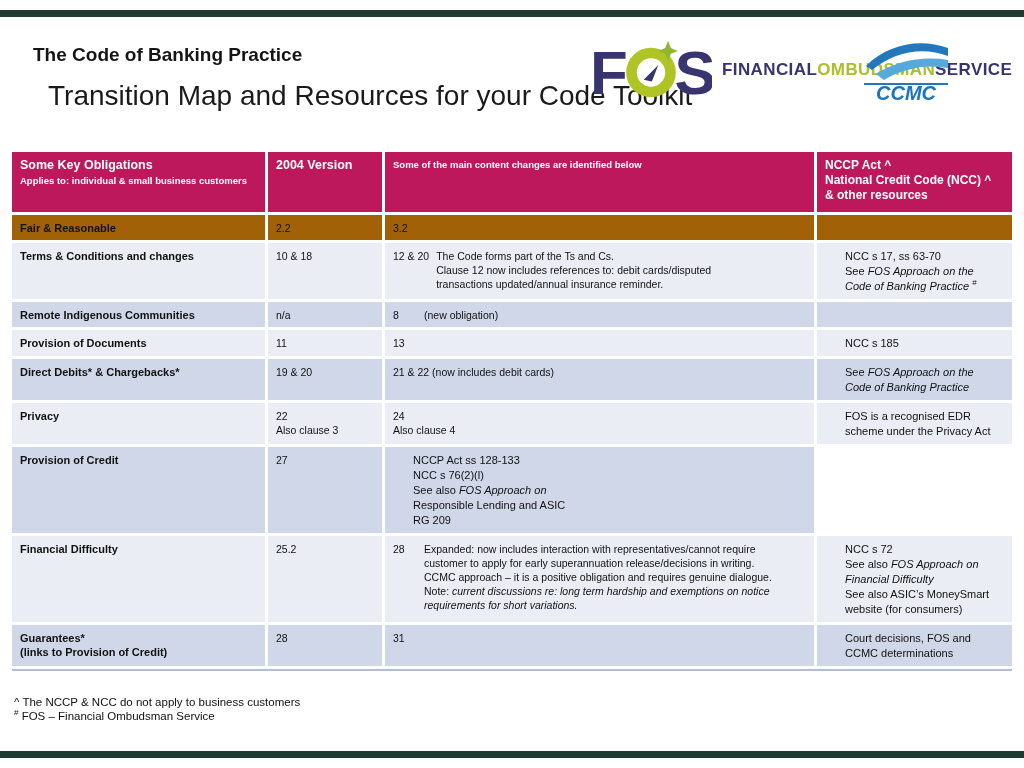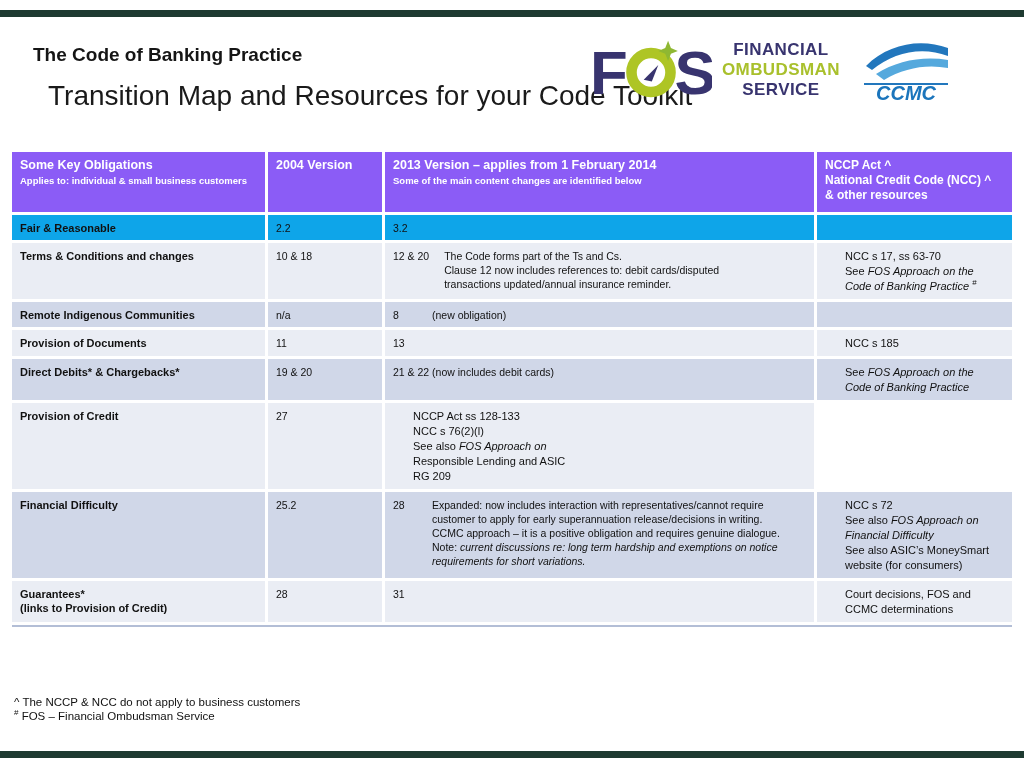--- a/index.html
+++ b/index.html
@@ -8,40 +8,40 @@
     font-family:"Liberation Sans",sans-serif;color:#111;overflow:hidden;
   }
   .bar{position:absolute;left:0;width:1024px;height:7px;background:#1e3a31;}
   #bar-top{top:10px;}
   #bar-bottom{top:751px;}
   .title{position:absolute;left:33px;top:44px;font-size:19px;font-weight:bold;color:#151515;text-align:center;}
   .subtitle{position:absolute;left:48px;top:80px;font-size:28px;font-weight:400;color:#1a1a1a;}
 
   
   .fos{position:absolute;left:590px;top:32px;display:flex;align-items:center;gap:10px;}
-  .fos-text{display:flex;flex-direction:column;font-size:17px;line-height:20px;font-weight:600;letter-spacing:.4px;align-items:center;}
+  .fos-text{display:flex;flex-direction:row;font-size:17px;line-height:20px;font-weight:600;letter-spacing:.4px;}
   .fos-l1,.fos-l3{color:#38346f;}
   .fos-l2{color:#a9c02c;}
   .ccmc{position:absolute;left:860px;top:36px;}
 
   
   .table{position:absolute;left:12px;top:152px;width:1000px;}
   .t-row{display:grid;grid-template-columns:253px 114px 429px 195px;column-gap:3px;margin-bottom:3px;}
   .cell{padding:6px 8px 5px 8px;font-size:10.5px;line-height:14px;}
-  .t-head .cell{background:#8b5cf6;color:#fff;min-height:49px;}
+  .t-head .cell{background:#be185d;color:#fff;min-height:49px;}
   .h-title{font-size:12.5px;font-weight:bold;margin-bottom:2px;}
   .h-sub{font-size:9.5px;font-weight:bold;}
   .h-col4{font-size:12px;font-weight:bold;line-height:15px;}
   #tbody .t-row:nth-child(odd) .cell{background:#d0d7e8;}
   #tbody .t-row:nth-child(even) .cell{background:#eaedf4;}
-  #tbody .t-row:first-child .cell{background:#0ea5e9;}
+  #tbody .t-row:first-child .cell{background:#a16207;}
   #tbody{border-bottom:2px solid #b3bed6;}
   .c1{font-weight:bold;font-size:11px;line-height:14px;}
   .c4{font-size:11px;line-height:15px;padding-left:28px;}
-  .c3-flex{display:flex;gap:15px;}
+  .c3-flex{display:flex;gap:7px;}
   .c3-num{flex:0 0 auto;min-width:24px;}
   sup{font-size:8px;line-height:0;}
 
   
   .footnotes{position:absolute;left:14px;top:695px;font-size:11.5px;line-height:14px;}
   .link{color:#0563c1;text-decoration:underline;cursor:pointer;}
 </style>
 </head>
 <body>
 
@@ -78,21 +78,20 @@
 <div class="table">
   <div class="t-row t-head">
     <div class="cell">
       <div class="h-title">Some Key Obligations</div>
       <div class="h-sub">Applies to: individual &amp; small business customers</div>
     </div>
     <div class="cell">
       <div class="h-title">2004 Version</div>
     </div>
     <div class="cell">
-      <div class="h-title">2013 Version – applies from 1 February 2014</div>
       <div class="h-sub">Some of the main content changes are identified below</div>
     </div>
     <div class="cell h-col4"><span>NCCP Act ^</span><br><span>National Credit Code (NCC) ^</span><br><span>&amp; other resources</span></div>
   </div>
   <div id="tbody">
       <div class="t-row">
         <div class="cell c1"><span>Fair &amp; Reasonable</span></div>
         <div class="cell c2"><span>2.2</span></div>
         <div class="cell c3">
           <div class="c3-flex">
@@ -129,20 +128,26 @@
         <div class="cell c3"><span>13</span></div>
         <div class="cell c4"><span>NCC s 185</span></div>
       </div>
       <div class="t-row">
         <div class="cell c1"><span>Direct Debits* &amp; Chargebacks*</span></div>
         <div class="cell c2"><span>19 &amp; 20</span></div>
         <div class="cell c3"><span>21 &amp; 22 (now includes debit cards)</span></div>
         <div class="cell c4"><span>See </span><span style="font-style: italic;">FOS Approach on the</span><br><span style="font-style: italic;">Code of Banking Practice</span></div>
       </div>
       <div class="t-row">
+        <div class="cell c1"><span>Privacy</span></div>
+        <div class="cell c2"><span>22</span><br><span>Also clause 3</span></div>
+        <div class="cell c3"><span>24</span><br><span>Also clause 4</span></div>
+        <div class="cell c4"><span>FOS is a recognised EDR</span><br><span>scheme under the Privacy Act</span></div>
+      </div>
+      <div class="t-row">
         <div class="cell c1"><span>Provision of Credit</span></div>
         <div class="cell c3"><span>27</span></div>
         <div class="cell c4"><span>NCCP Act ss 128-133</span><br><span>NCC s 76(2)(l)</span><br><span>See also </span><span style="font-style: italic;">FOS Approach on</span><br><span style="">Responsible Lending</span><span> and ASIC</span><br><span>RG 209</span></div>
       </div>
       <div class="t-row">
         <div class="cell c1"><span>Financial Difficulty</span></div>
         <div class="cell c2"><span>25.2</span></div>
         <div class="cell c3">
           <div class="c3-flex">
             <span class="c3-num">28</span>

